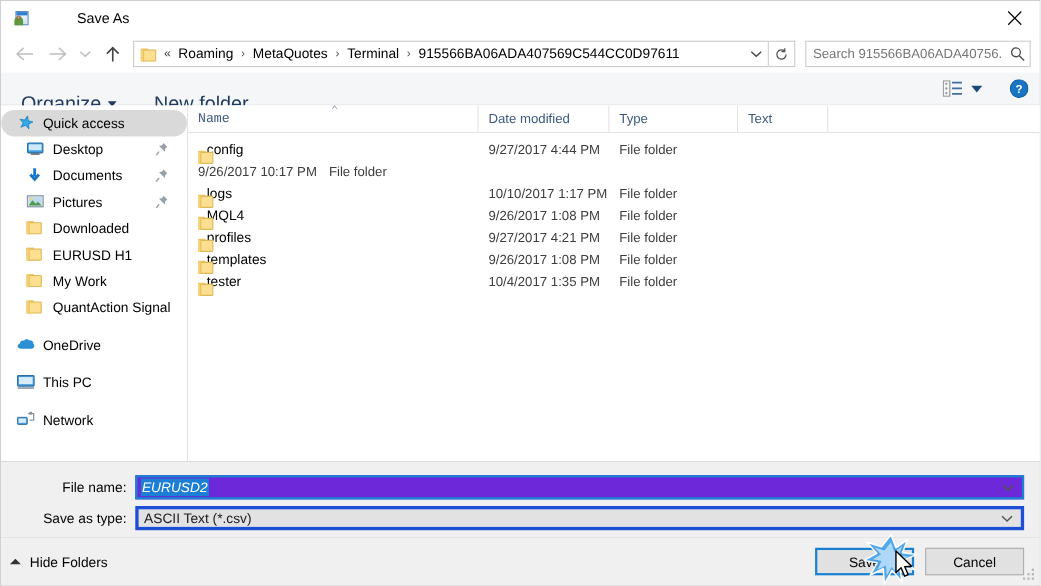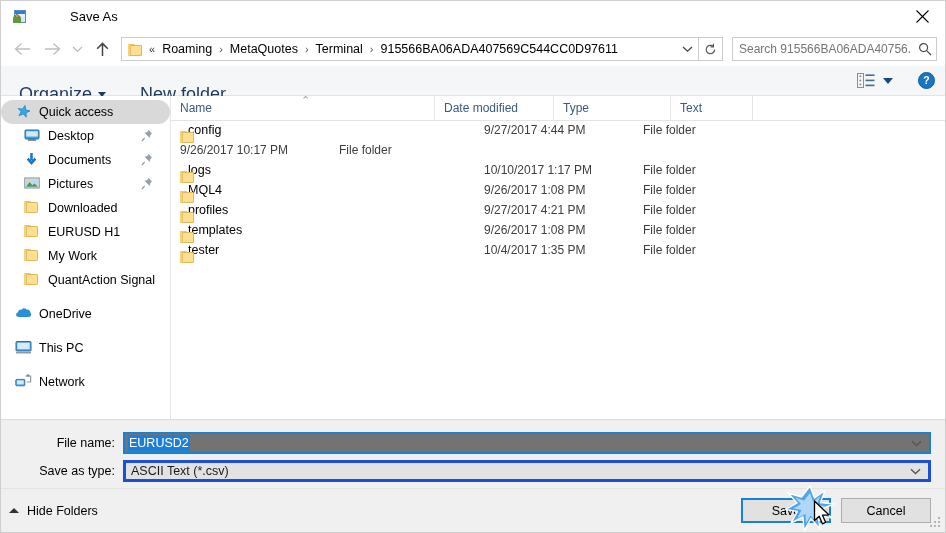--- a/index.html
+++ b/index.html
@@ -308,38 +308,37 @@
     font-size: 12px;
     color: #3c5a80;
     box-sizing: border-box;
     height: 100%;
     display: flex;
     align-items: center;
     padding-left: 9px;
     position: relative;
     border-right: 1px solid #e4e4e4;
   }
-  .col-name { width: 264px; }
+  .col-name { width: 264px; font-family: Liberation Mono, monospace; }
   .col-date { width: 119px; }
   .col-type { width: 117px; }
   .col-size { width: 82px; }
   .sort-arrow {
     position: absolute;
     left: 130px; top: -2px;
     color: #9aa7b8;
     font-size: 11px;
   }
   .rows { flex: 1 1 auto; overflow: hidden; padding-top: 2px; }
   .frow {
     height: 20px;
     display: flex;
-    align-items: flex-start;
+    align-items: flex-end;
     font-size: 12.5px;
     box-sizing: border-box;
-    gap: 40px;
   }
   .fr-name {
     width: 264px;
     display: flex;
     align-items: center;
     padding-left: 9px;
     box-sizing: border-box;
     color: #000;
   }
   .fr-ico { margin-right: 8px; flex: 0 0 auto; }
@@ -386,22 +385,23 @@
   .combo {
     flex: 1 1 auto;
     height: 22px;
     box-sizing: border-box;
     display: flex;
     align-items: center;
     position: relative;
     min-width: 0;
   }
   .combo.filename {
-    background: #737373;
+    background: #6d28d9;
     border: 2px solid #1981d2;
+    font-style: italic;
   }
   .combo.filetype {
     background: #e2e2e2;
     border: 3px solid #1d4ed8;
   }
   .fn-text {
     font-size: 12.5px;
     color: #ffffff;
     background: #1d7fd4;
     margin-left: 3px;

